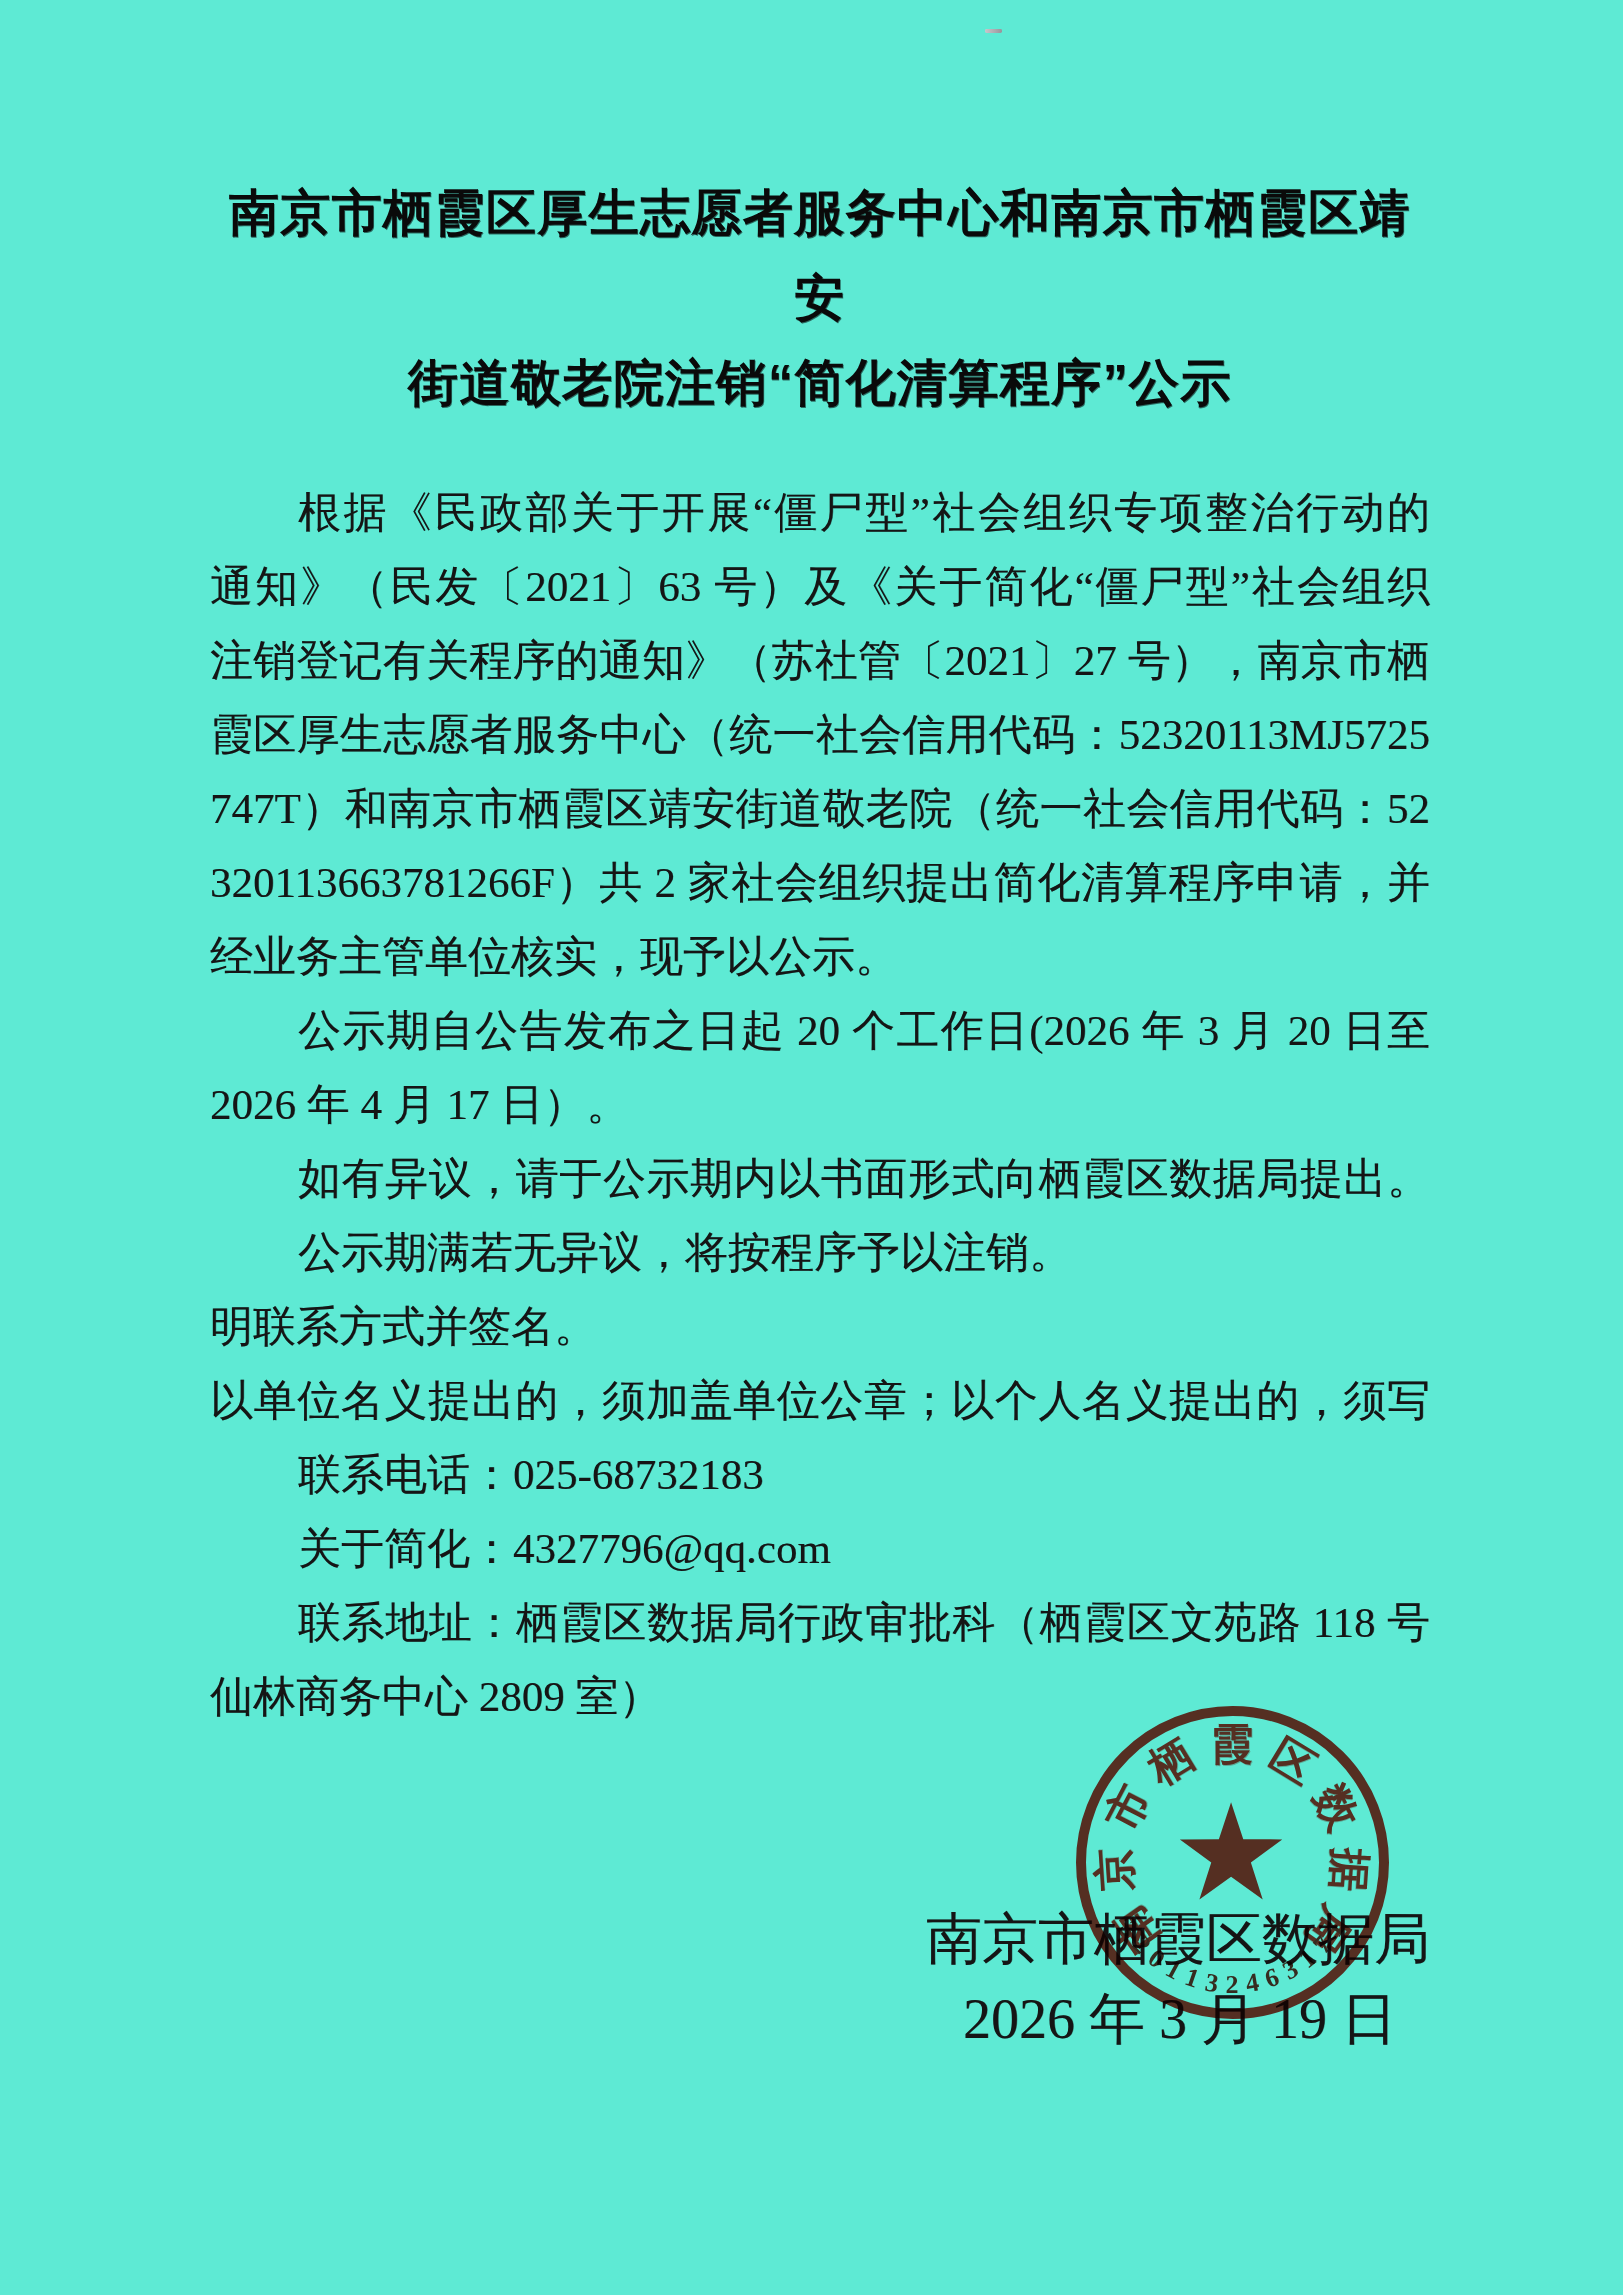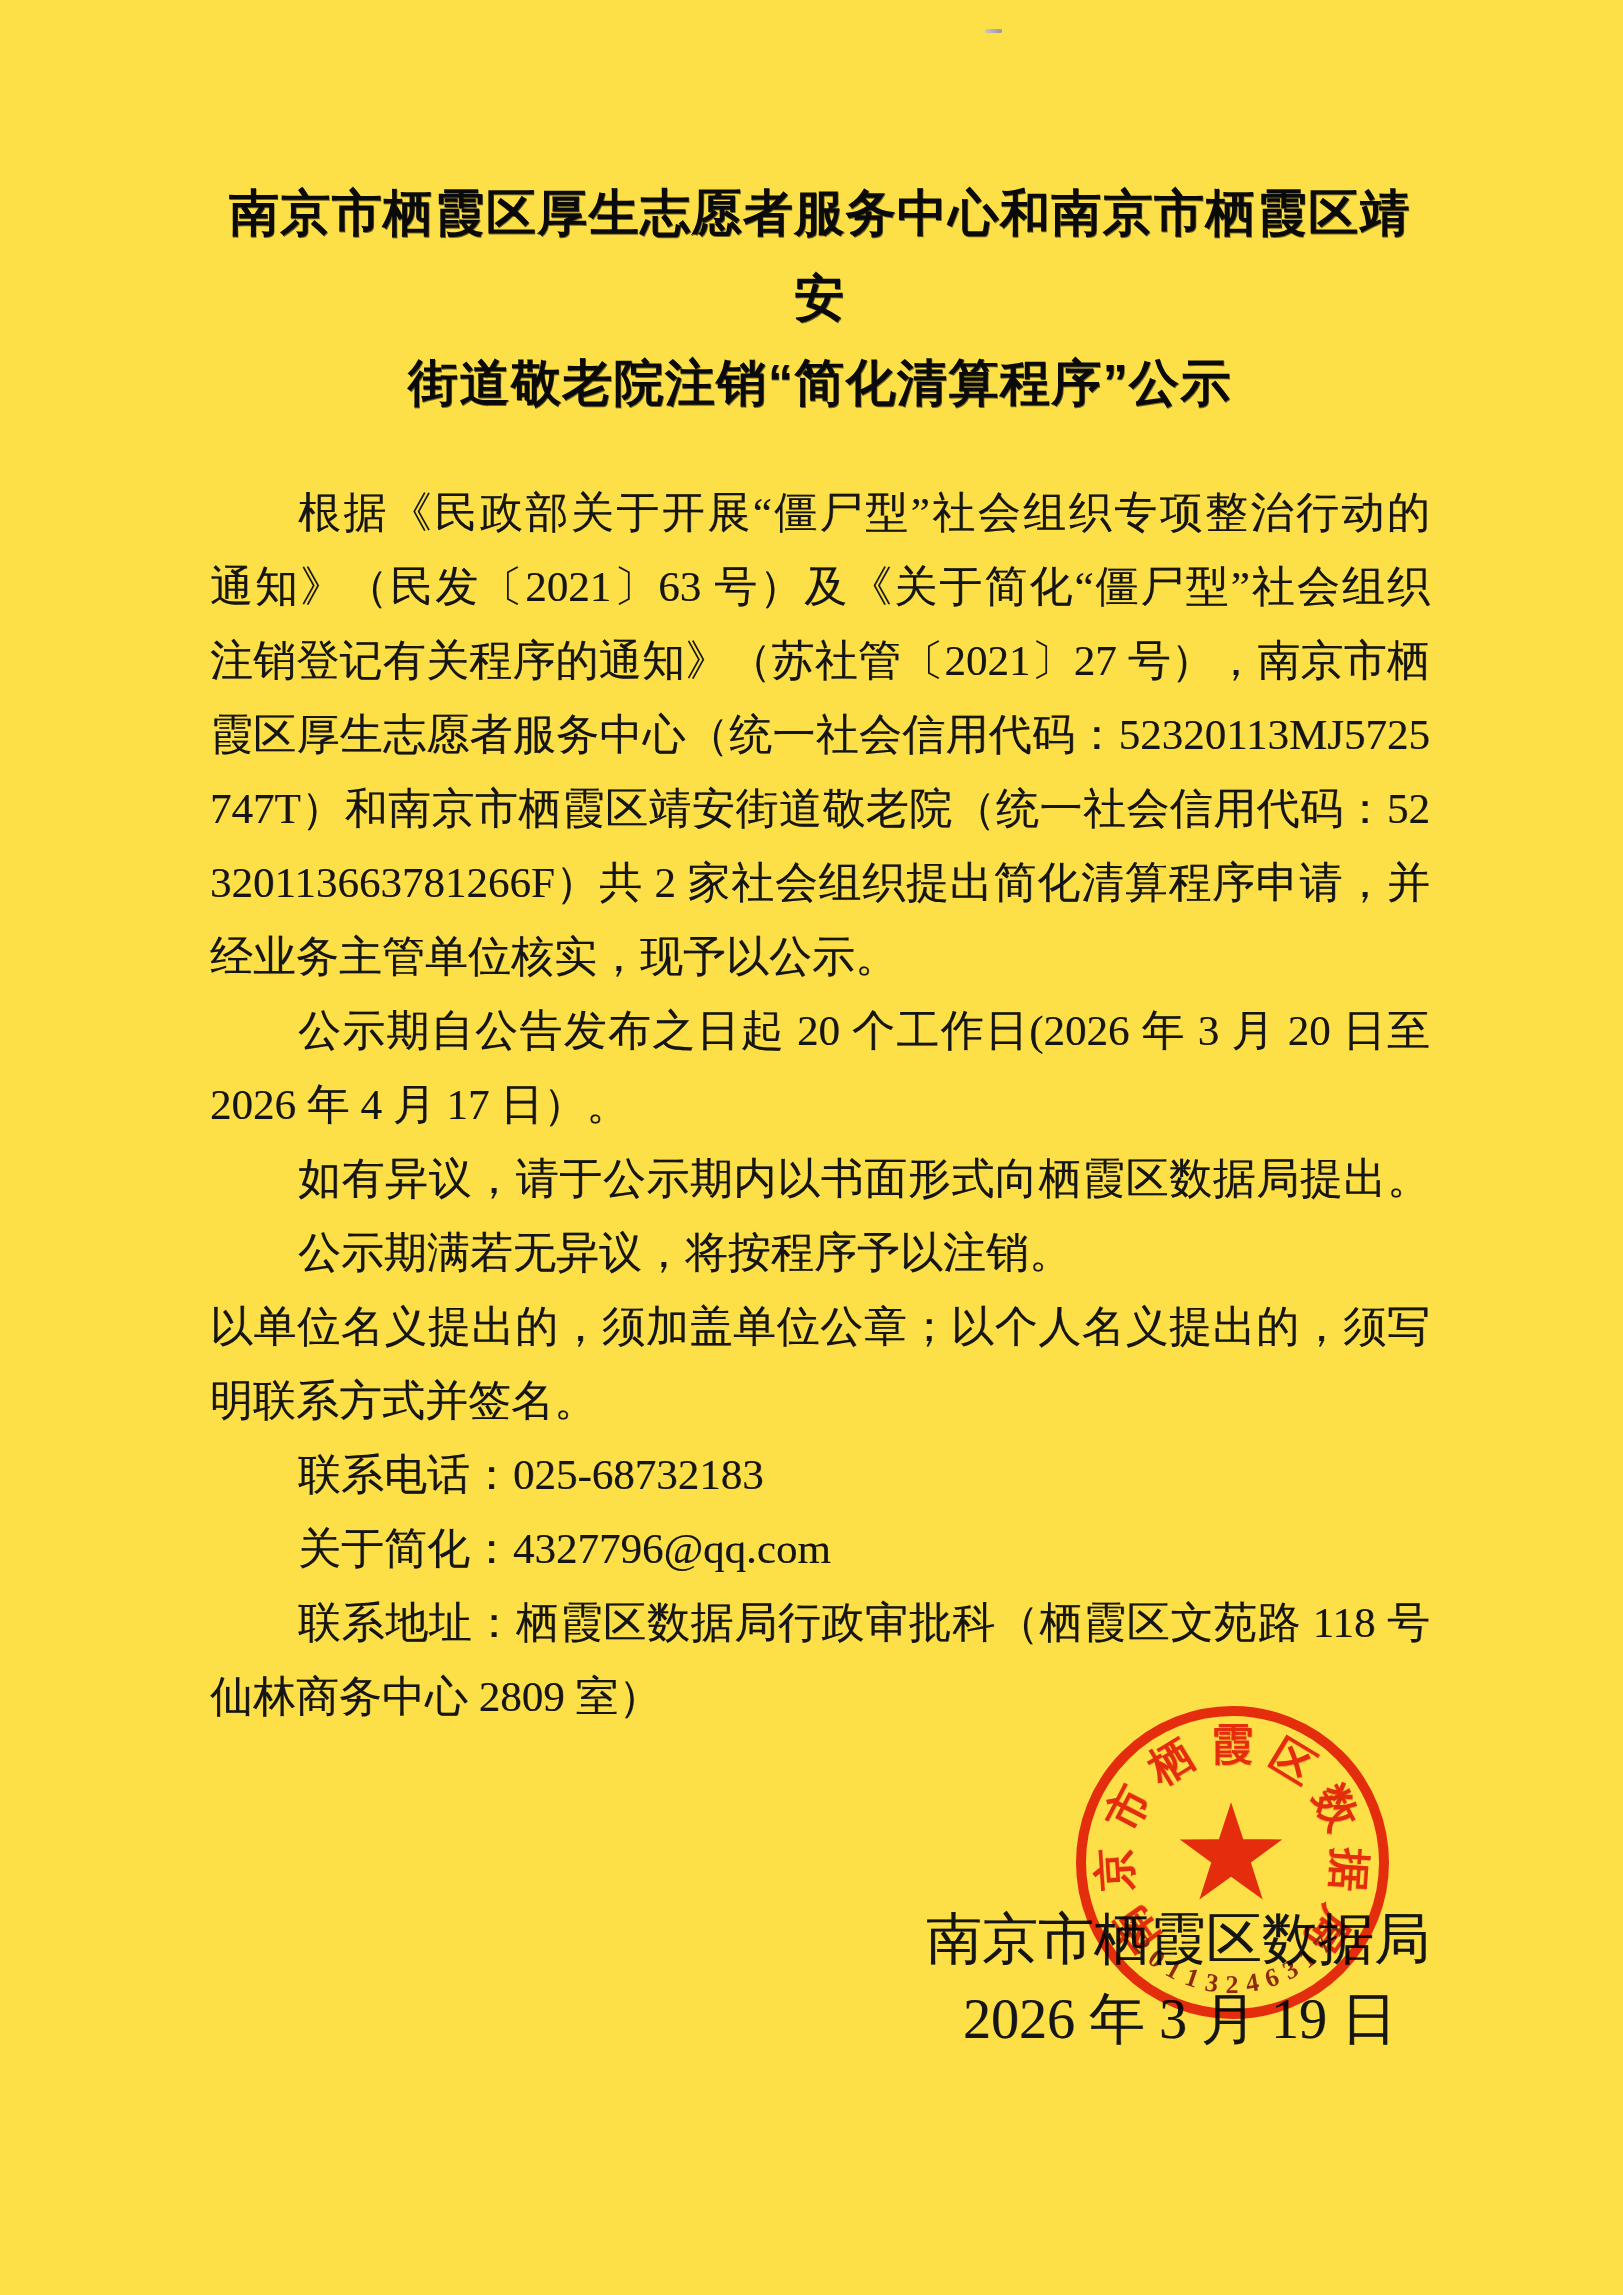--- a/index.html
+++ b/index.html
@@ -5,21 +5,21 @@
   :root{
     --stamp-red:#e5261b;
     --code-red:#8a2318;
     --ink:#151515;
   }
   *{margin:0;padding:0;box-sizing:border-box;}
   html,body{background:#ffffff;}
   .page{
     position:relative;
     width:1624px;height:2295px;
-    background:#fde047;
+    background:#5eead4;
     overflow:hidden;
     font-family:"Liberation Serif","DejaVu Serif",serif;
     color:var(--ink);
   }
   .scan-dash{
     position:absolute;left:985px;top:29px;width:17px;height:3.6px;
     background:linear-gradient(90deg,#c9c7cb,#98959b);
     border-radius:1.4px;
   }
   .doc{
@@ -121,22 +121,22 @@
         <div class="line fill">通知》（民发〔2021〕63 号）及《关于简化“僵尸型”社会组织</div>
         <div class="line fill">注销登记有关程序的通知》（苏社管〔2021〕27 号），南京市栖</div>
         <div class="line fill">霞区厚生志愿者服务中心（统一社会信用代码：52320113MJ5725</div>
         <div class="line fill">747T）和南京市栖霞区靖安街道敬老院（统一社会信用代码：52</div>
         <div class="line fill">320113663781266F）共 2 家社会组织提出简化清算程序申请，并</div>
         <div class="line">经业务主管单位核实，现予以公示。</div>
         <div class="line fill indent">公示期自公告发布之日起 20 个工作日(2026 年 3 月 20 日至</div>
         <div class="line">2026 年 4 月 17 日）。</div>
         <div class="line fill indent">如有异议，请于公示期内以书面形式向栖霞区数据局提出。</div>
         <div class="line indent">公示期满若无异议，将按程序予以注销。</div>
+        <div class="line">明联系方式并签名。</div>
         <div class="line fill">以单位名义提出的，须加盖单位公章；以个人名义提出的，须写</div>
-        <div class="line">明联系方式并签名。</div>
         <div class="line indent">联系电话：025-68732183</div>
         <div class="line indent"><span>关于简化：</span><span class="email-link">4327796@qq.com</span></div>
         <div class="line fill indent">联系地址：栖霞区数据局行政审批科（栖霞区文苑路 118 号</div>
         <div class="line">仙林商务中心 2809 室）</div>
       </div>
 
     <div class="sig-block">
       <div class="sig-name">南京市栖霞区数据局</div>
       <div class="sig-date">2026 年 3 月 19 日</div>
     </div>

